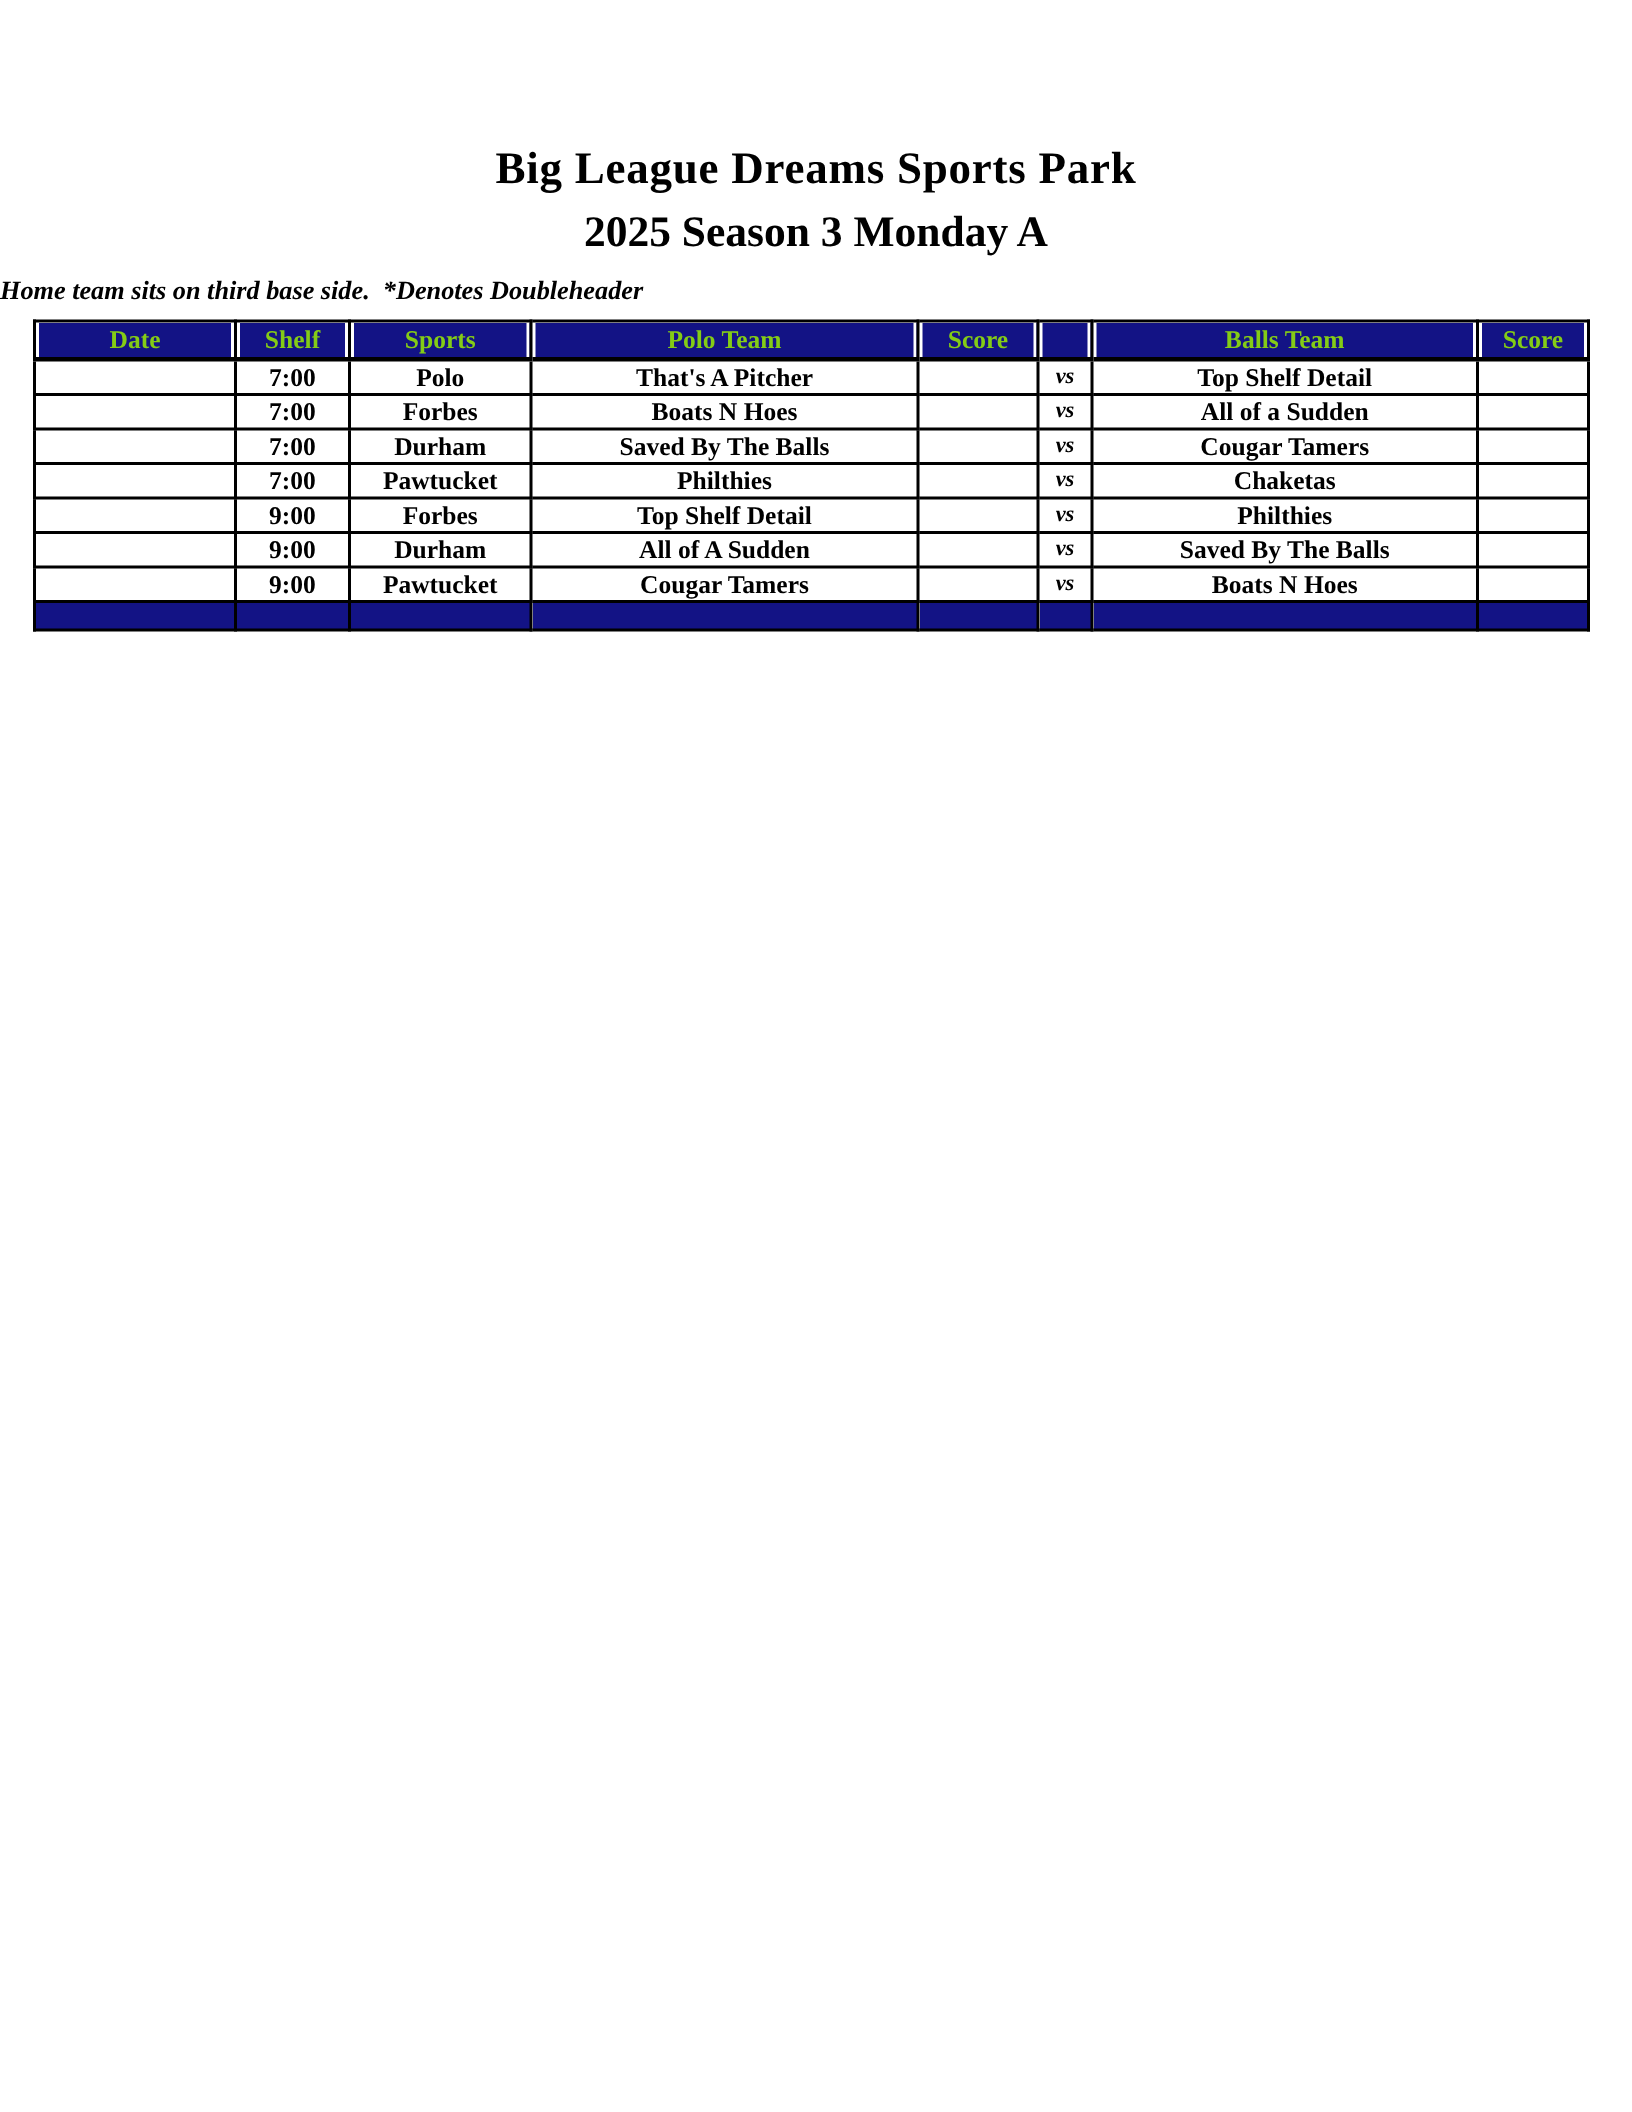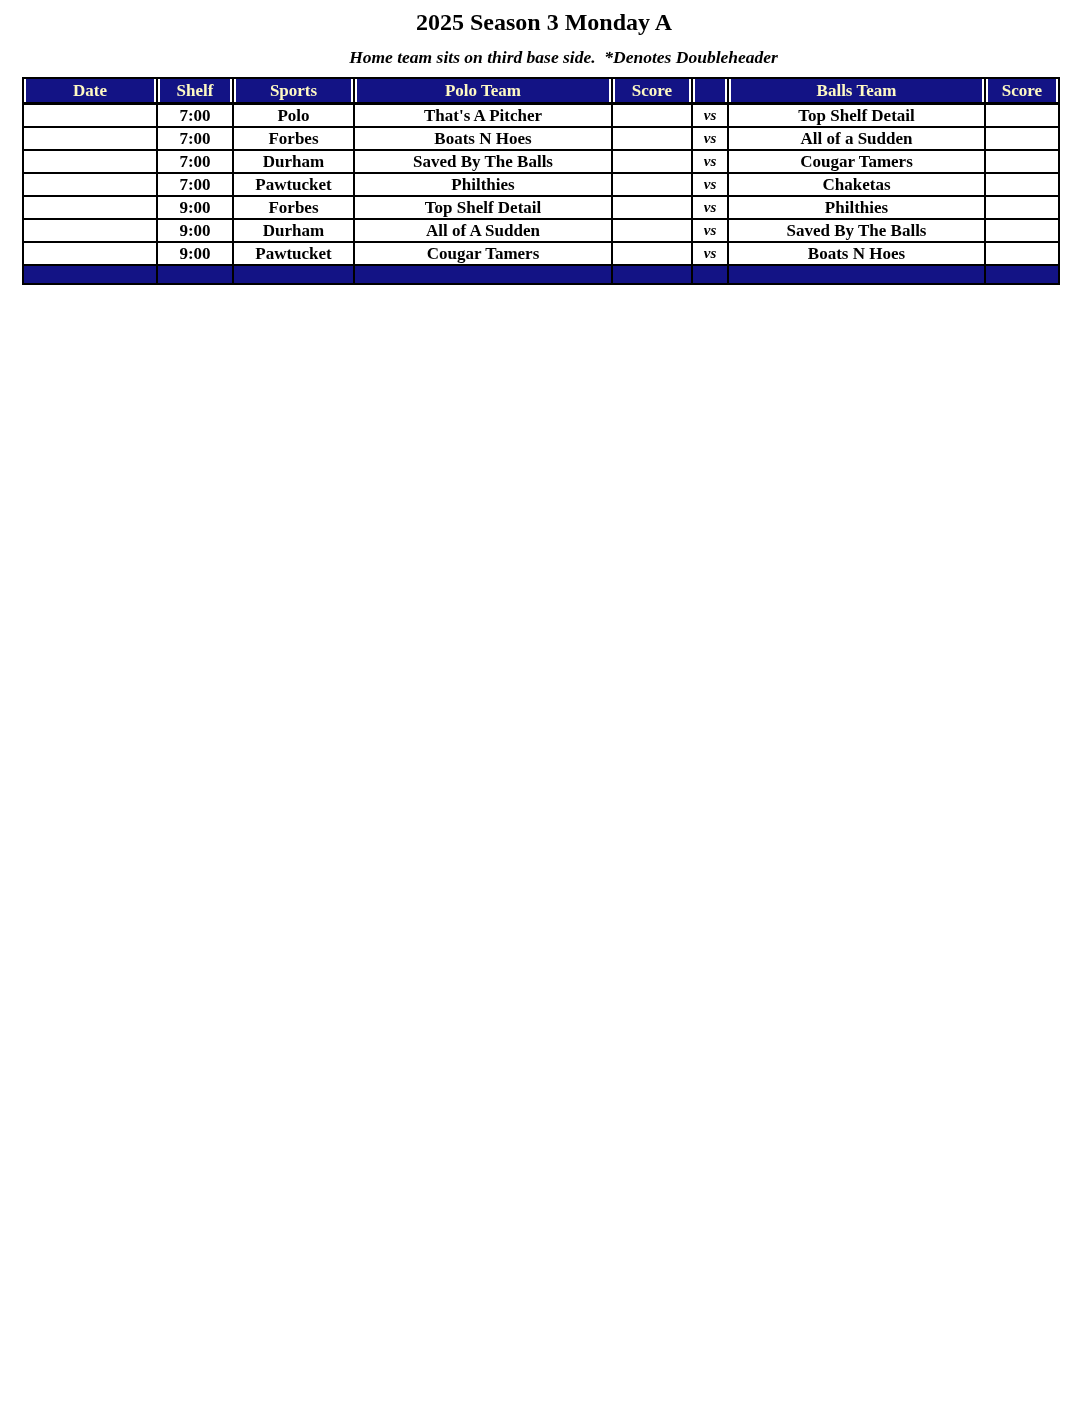--- a/index.html
+++ b/index.html
@@ -16,49 +16,48 @@
   .page-title {
     text-align: center;
     font-weight: bold;
     font-size: 30px;
     margin: 96px 0 0 0;
     letter-spacing: 0.5px;
   }
   .page-subtitle {
     text-align: center;
     font-weight: bold;
-    font-size: 24px;
+    font-size: 29px;
     margin: 9px 0 0 0;
   }
   .page-note {
-    text-align: center;
+    text-align: left;
     font-weight: bold;
     font-style: italic;
     font-size: 17.5px;
     margin: 11px 0 0 0;
     white-space: pre-wrap;
-    padding-left: 39px;
   }
   table.schedule {
     border-collapse: collapse;
     table-layout: fixed;
     margin: 9px 0 0 22px;
     border: 2px solid #000;
   }
   .schedule th, .schedule td {
     border: 2px solid #000;
     text-align: center;
     vertical-align: middle;
     font-weight: bold;
     overflow: hidden;
     padding: 0 2px;
   }
   .schedule thead th {
     background: #131385;
-    color: #fef9c3;
+    color: #84cc16;
     font-size: 17px;
     height: 23px;
     border-bottom: 3px solid #000;
     box-shadow: inset 2px 0 0 #ffffff, inset -2px 0 0 #ffffff;
   }
   .schedule tbody td {
     font-size: 17px;
     height: 21px;
     background: #ffffff;
   }
@@ -69,20 +68,21 @@
   .schedule tfoot td {
     background: #131385;
     height: 17px;
     border-top: 2px solid #000;
   }
 </style>
 </head>
 <body>
 
 <div>
+  <h1 class="page-title">Big League Dreams Sports Park</h1>
   <h2 class="page-subtitle">2025 Season 3 Monday A</h2>
   <p class="page-note">Home team sits on third base side.  *Denotes Doubleheader</p>
 
   <table class="schedule">
     <colgroup>
       <col style="width:134px">
       <col style="width:76px">
       <col style="width:121px">
       <col style="width:258px">
       <col style="width:80px">

